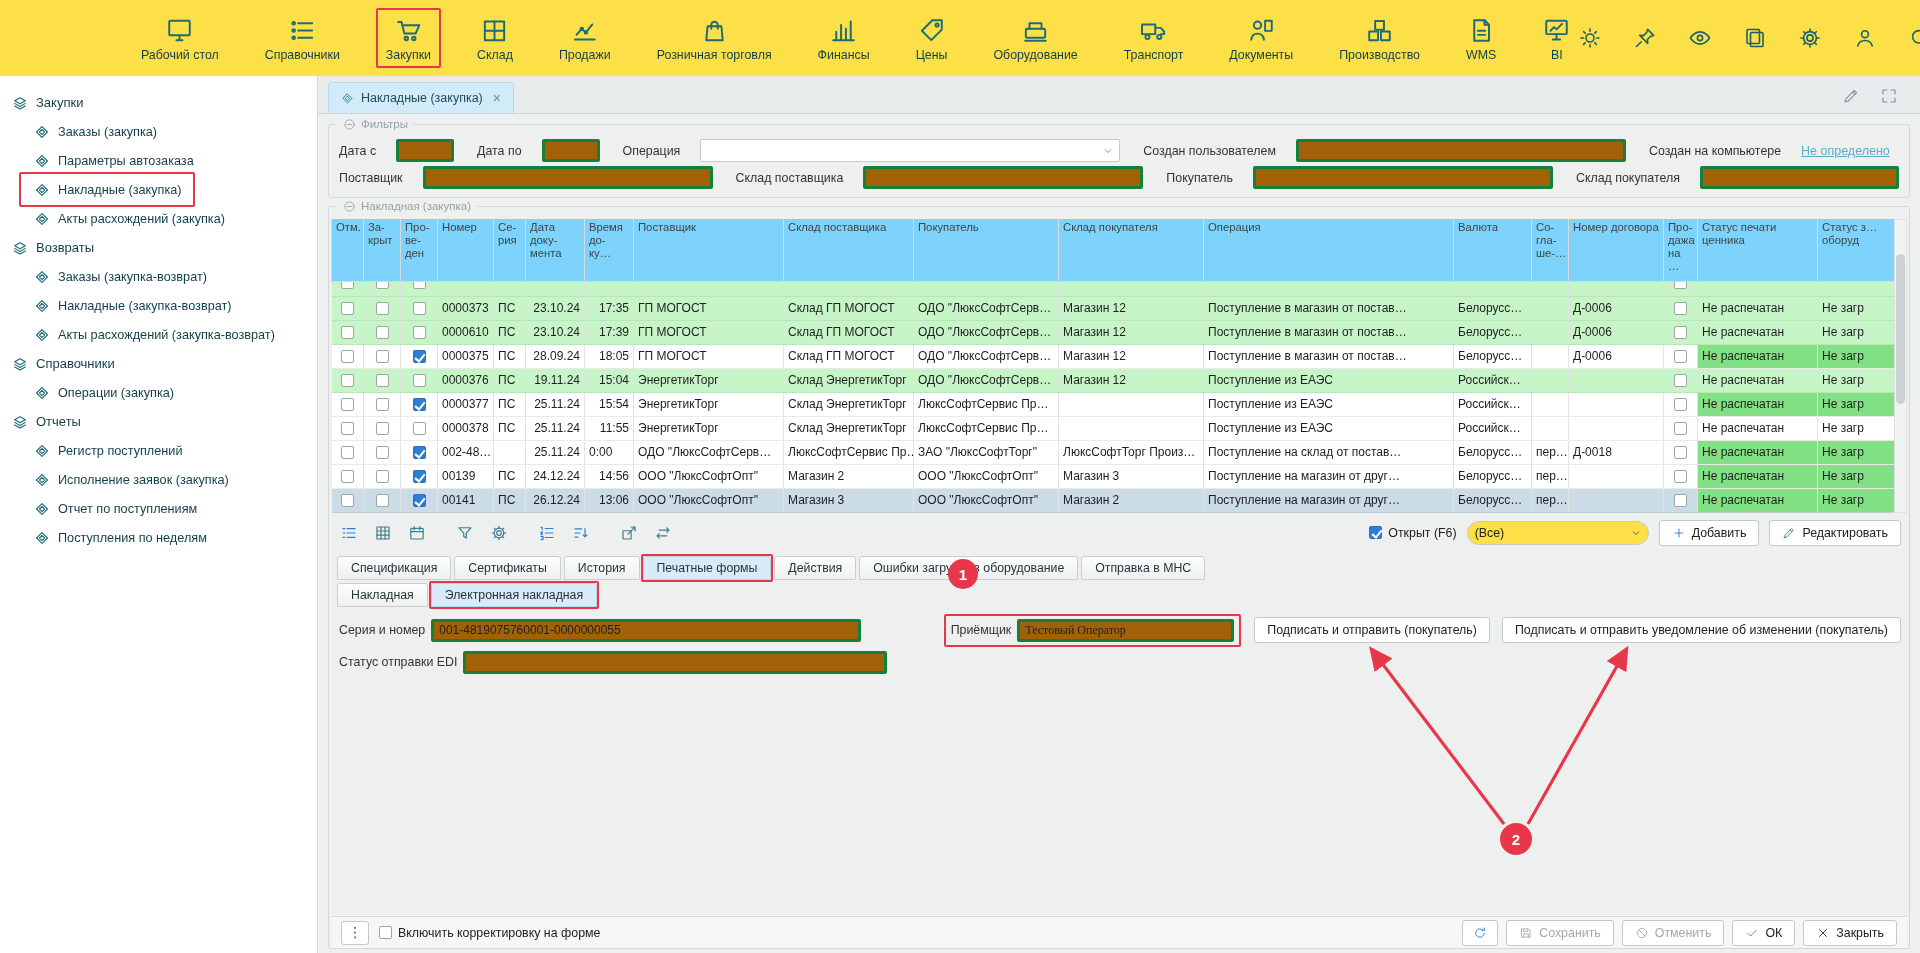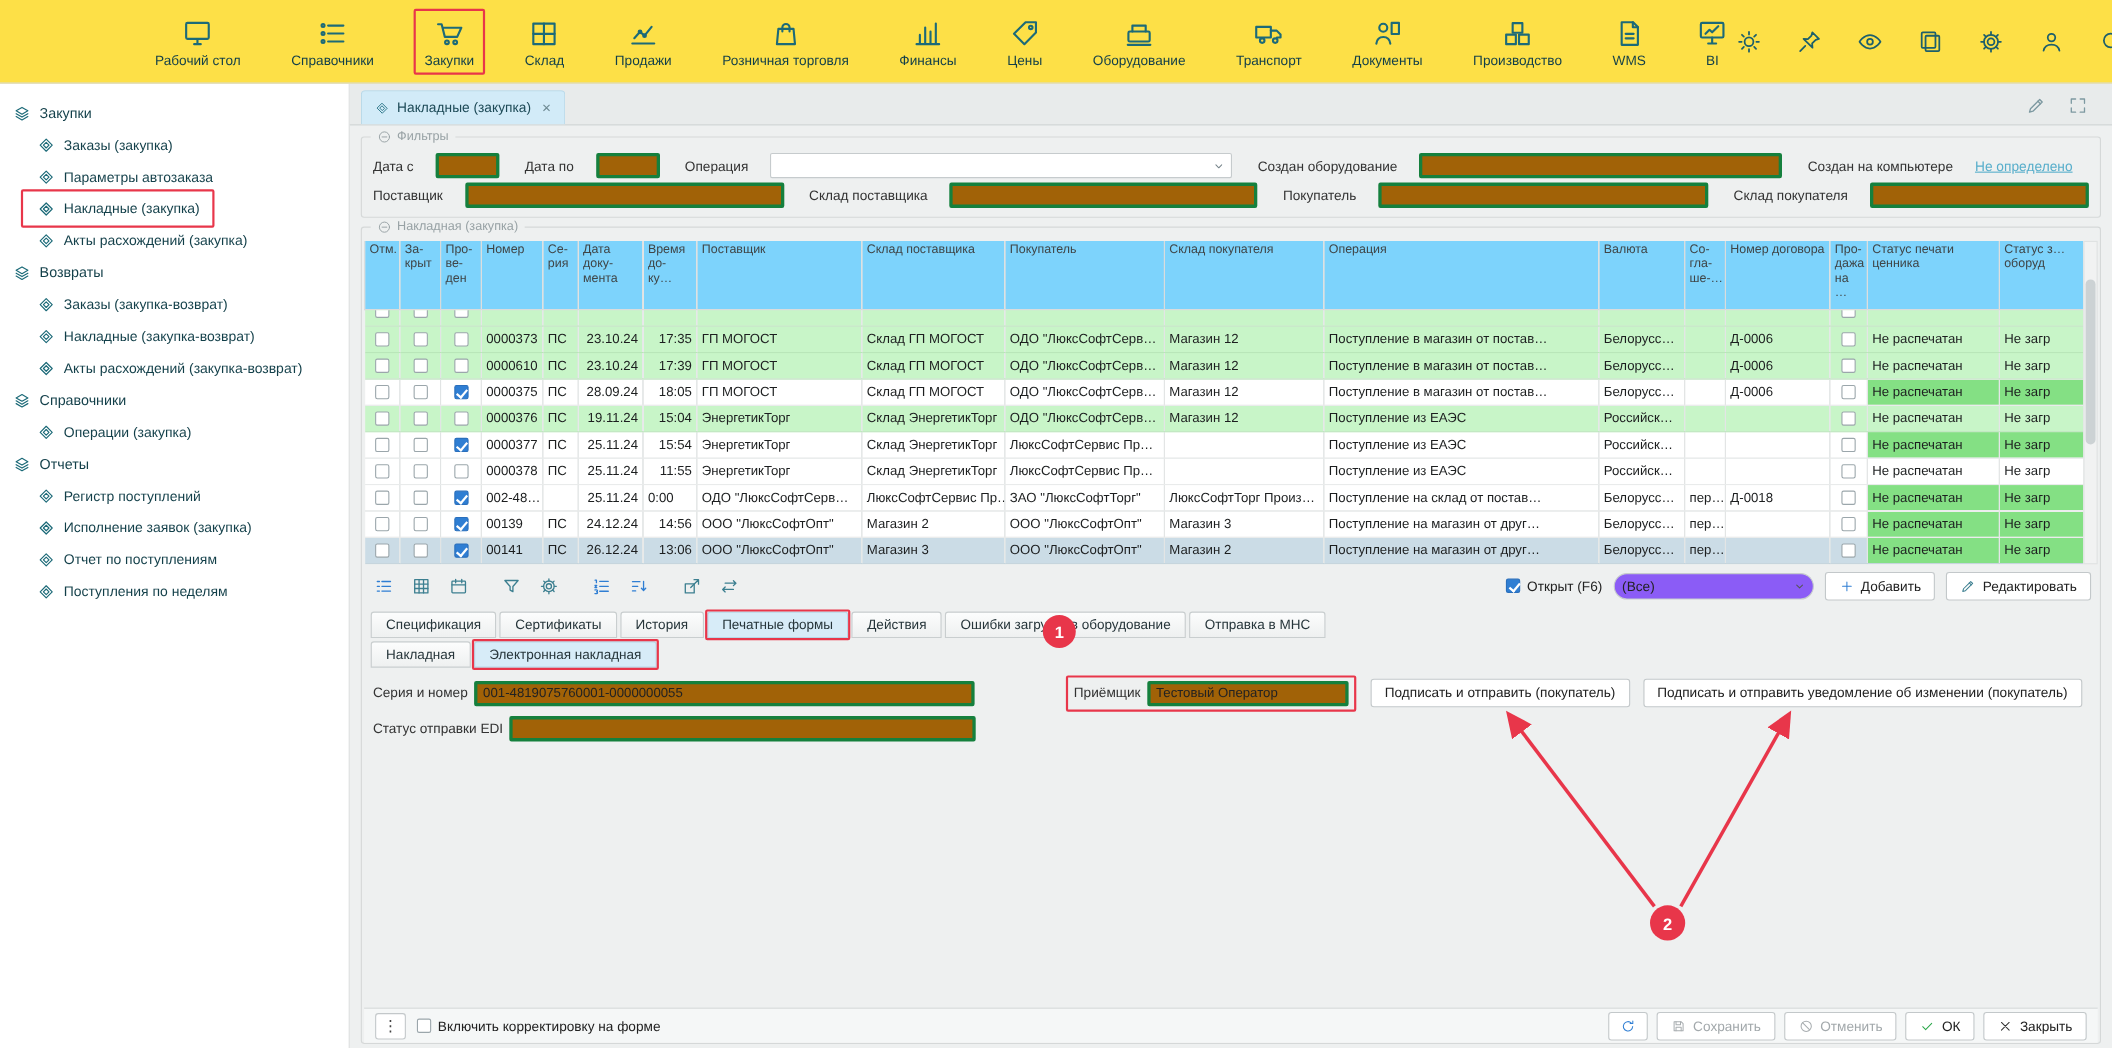--- a/index.html
+++ b/index.html
@@ -73,21 +73,21 @@
   .vthumb { position:absolute; left:1px; right:1px; top:34px; height:150px; background:#ccd2d4; border-radius:6px; }
 
   
   .grid-toolbar { display:flex; align-items:center; height:40px; padding:0 6px; flex:none; }
   .tbtn { width:24px; height:24px; display:flex; align-items:center; justify-content:center; cursor:pointer; margin-right:10px; color:#3c7f90; }
   .tbtn.blue { color:#2f7ed3; }
   .tbtn.gsep { margin-left:14px; }
   .tbtn .icon { width:18px; height:18px; }
   .gt-right { margin-left:auto; display:flex; gap:10px; align-items:center; }
   .open-check { display:flex; align-items:center; gap:6px; cursor:pointer; font-size:12.4px; color:#222; }
-  .sel { width:182px; height:24px; border:1px solid #c6cbcd; background:#8b5cf6; border-radius:12px; display:flex; align-items:center; justify-content:space-between; padding:0 5px 0 7px; font-size:12.4px; cursor:pointer; }
+  .sel { width:182px; height:24px; border:1px solid #c6cbcd; background:#fde047; border-radius:12px; display:flex; align-items:center; justify-content:space-between; padding:0 5px 0 7px; font-size:12.4px; cursor:pointer; }
   .sel .icon { width:14px; height:14px; color:#555; }
   .btn { height:26px; background:#fff; border:1px solid #c3c8ca; border-radius:3px; display:inline-flex; align-items:center; justify-content:center; gap:6px; padding:0 12px; font-size:12.4px; color:#222; cursor:pointer; font-family:inherit; white-space:nowrap; }
   .btn .icon { width:14px; height:14px; }
   .btn.disabled { color:#a3a9ac; cursor:default; }
   .ic-blue { color:#2f7ed3; } .ic-teal { color:#3c7f90; } .ic-green { color:#2ba84a; } .ic-dark { color:#333; } .ic-gray { color:#a8adb0; }
 
   
   .dtabs, .subtabs { display:flex; gap:3px; padding:3px 6px 0; align-items:flex-end; flex:none; }
   .dtab { height:24px; display:flex; align-items:center; padding:0 13px; background:linear-gradient(#fcfdfd,#eef0f0); border:1px solid #c9cecf; border-radius:3px 3px 0 0; font-size:12.3px; color:#26353a; cursor:pointer; position:relative; white-space:nowrap; }
   .dtab.active { background:#d7ecf8; border-color:#b7d8e8; }
@@ -508,21 +508,21 @@
             <input class="f-input mr8" style="width: 58px;">
             <span class="f-label">Операция</span>
             <div class="f-select mr8" style="width:420px">
               <span></span>
               <span class="icon">
                   <svg viewBox="0 0 24 24">
                     <path d="M7.5 10l4.5 4.6L16.5 10"></path>
                   </svg>
                 </span>
             </div>
-            <span class="f-label">Создан оборудование</span>
+            <span class="f-label">Создан пользователем</span>
             <input class="f-input mr8" style="width: 330px;">
             <span class="f-label">Создан на компьютере</span>
             <span class="flink">Не определено</span>
           </div>
           <div class="f-row">
             <span class="f-label">Поставщик</span>
             <input class="f-input mr8" style="width: 290px;">
             <span class="f-label">Склад поставщика</span>
             <input class="f-input mr8" style="width: 280px;">
             <span class="f-label">Покупатель</span>
@@ -929,21 +929,21 @@
               <div class="dtab">Накладная</div>
               <div class="dtab active red-box">Электронная накладная</div>
             </div>
 
           <div class="formarea">
             <div class="form-row">
               <span class="flabel">Серия и номер</span>
               <input class="f-input" style="width: 455px;" value="001-4819075760001-0000000055">
               <span class="receiver-box red-box">
                 <span class="flabel" style="margin-right:0">Приёмщик</span>
-                <input class="f-input" style="width: 183px;" value="Тестовый Оператор">
+                <input class="f-input" style="width: 217px; font-family: Liberation Serif, serif;" value="Тестовый Оператор">
               </span>
               <button class="btn sign1">Подписать и отправить (покупатель)</button>
               <button class="btn sign2">Подписать и отправить уведомление об изменении (покупатель)</button>
             </div>
             <div class="form-row">
               <span class="flabel">Статус отправки EDI</span>
               <input class="f-input" style="width: 424px;" value="">
             </div>
           </div>
 

